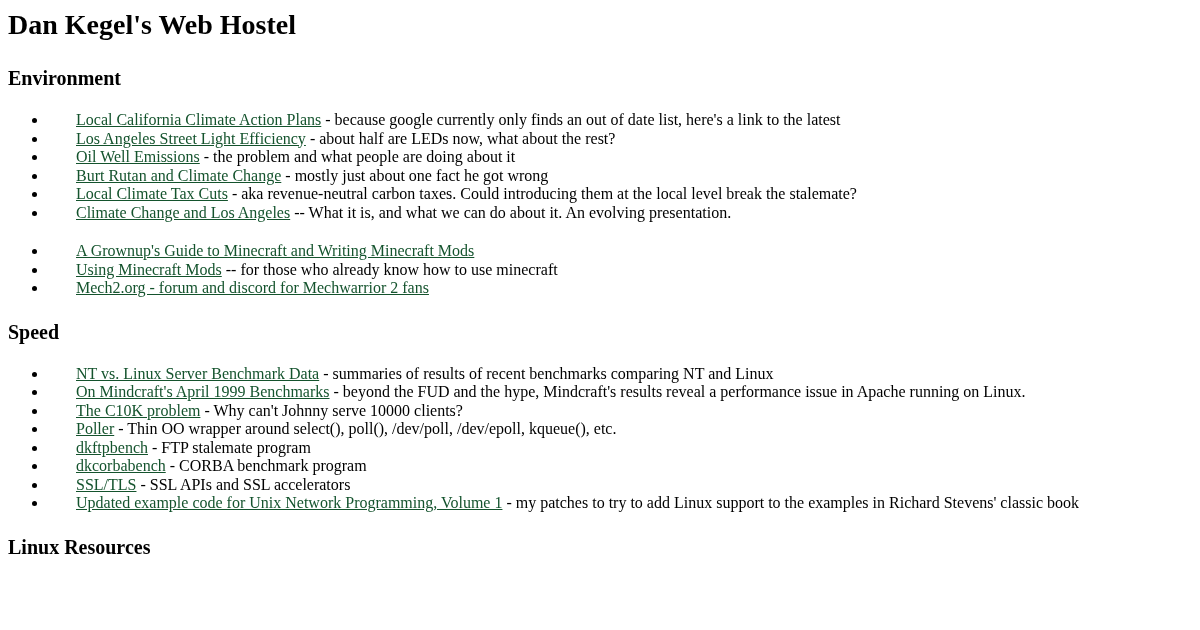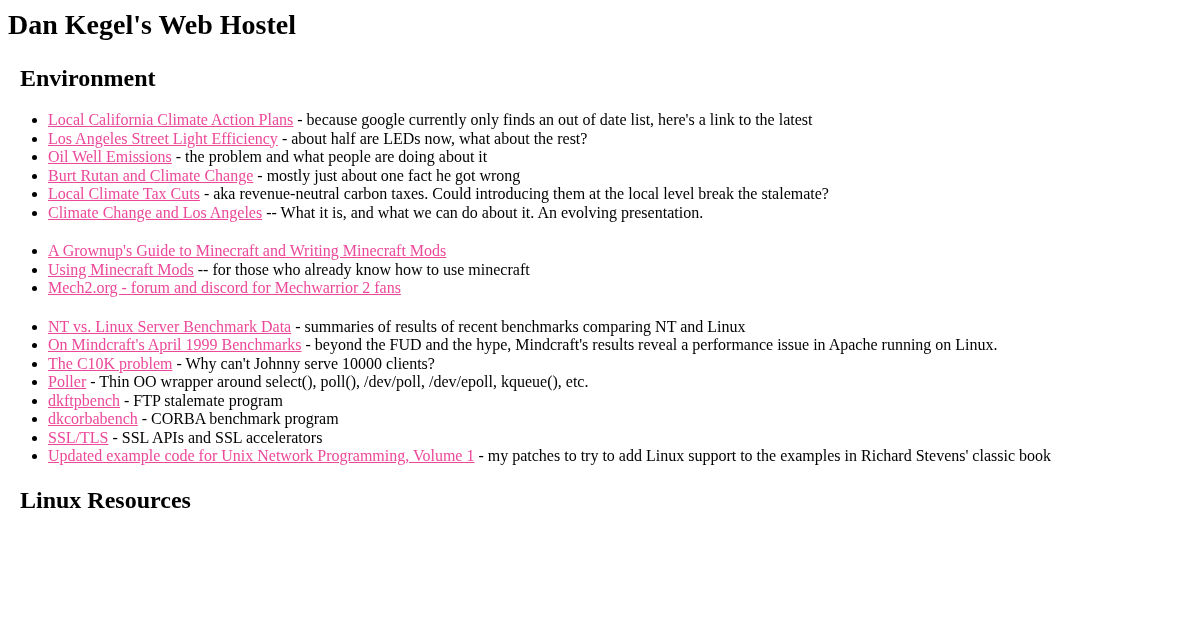--- a/index.html
+++ b/index.html
@@ -12,36 +12,37 @@
       height: 630px;
       overflow: hidden;
     }
     h1 {
       font-size: 28px;
       font-weight: bold;
       margin: 6px 0 21px 0;
       line-height: 37px;
     }
     h2 {
-      font-size: 24px;
+      font-size: 20px;
       font-weight: bold;
-      margin: 0 0 19px 12px;
+      margin: 0 0 19px 0;
       line-height: 28px;
     }
     ul {
       margin: 0 0 20px 0;
       padding-left: 40px;
       list-style-type: disc;
     }
     li {
       line-height: 18.5px;
     }
     a {
-      color: #ec4899;
+      color: #14532d;
       text-decoration: underline;
+      margin-left: 28px;
     }
   </style>
 </head>
 <body>
 
 <h1>Dan Kegel's Web Hostel</h1>
 
 <section>
   <h2>Environment</h2>
   <ul>
@@ -56,20 +57,21 @@
 
 <section>
   <ul>
     <li><a href="#">A Grownup's Guide to Minecraft and Writing Minecraft Mods</a><span></span></li>
     <li><a href="#">Using Minecraft Mods</a><span> -- for those who already know how to use minecraft</span></li>
     <li><a href="#">Mech2.org - forum and discord for Mechwarrior 2 fans</a><span></span></li>
   </ul>
 </section>
 
 <section>
+  <h2>Speed</h2>
   <ul>
     <li><a href="#">NT vs. Linux Server Benchmark Data</a><span> - summaries of results of recent benchmarks comparing NT and Linux</span></li>
     <li><a href="#">On Mindcraft's April 1999 Benchmarks</a><span> - beyond the FUD and the hype, Mindcraft's results reveal a performance issue in Apache running on Linux.</span></li>
     <li><a href="#">The C10K problem</a><span> - Why can't Johnny serve 10000 clients?</span></li>
     <li><a href="#">Poller</a><span> - Thin OO wrapper around select(), poll(), /dev/poll, /dev/epoll, kqueue(), etc.</span></li>
     <li><a href="#">dkftpbench</a><span> - FTP stalemate program</span></li>
     <li><a href="#">dkcorbabench</a><span> - CORBA benchmark program</span></li>
     <li><a href="#">SSL/TLS</a><span> - SSL APIs and SSL accelerators</span></li>
     <li><a href="#">Updated example code for Unix Network Programming, Volume 1</a><span> - my patches to try to add Linux support to the examples in Richard Stevens' classic book</span></li>
   </ul>

